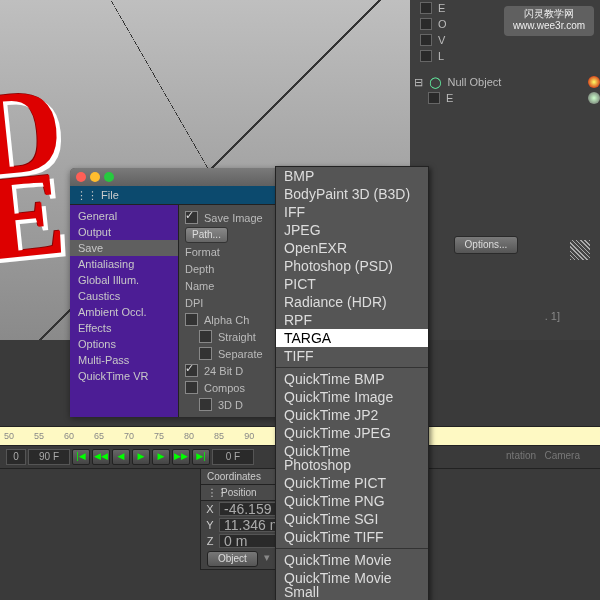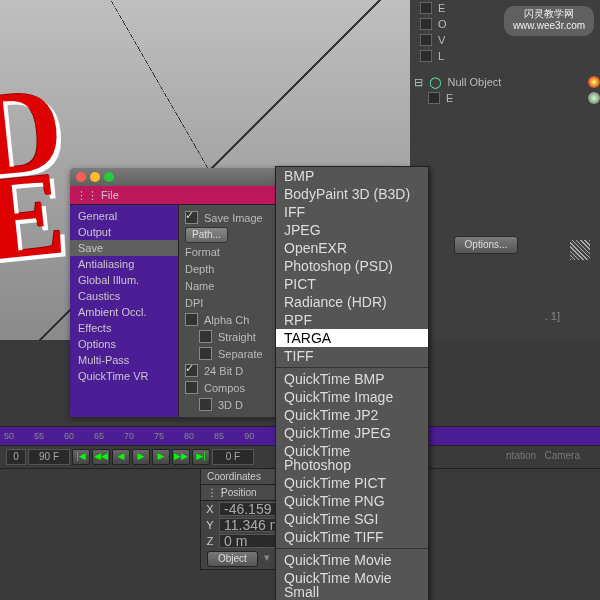--- a/index.html
+++ b/index.html
@@ -8,43 +8,43 @@
 .letters{position:absolute;left:-20px;top:90px;font-family:Georgia,serif;font-weight:700;font-size:120px;color:#d00;text-shadow:4px 4px 0 #fff,-1px -1px 0 #800;line-height:.7;transform:rotate(-6deg)}
 .letters span{display:block}
 .rightpanel{position:absolute;right:0;top:0;width:190px;height:340px;background:#3e3e3e}
 .rightpanel .row{display:flex;align-items:center;height:16px;gap:6px;padding-left:10px}
 .rightpanel .tog{width:10px;height:10px;border:1px solid #666;background:#2a2a2a}
 .rightpanel .lbl{color:#bbb}
 .nrow{display:flex;align-items:center;height:16px;gap:6px;padding-left:4px;color:#bbb}
 .dot{width:12px;height:12px;border-radius:50%}
 .dotr{background:radial-gradient(#ff6,#c80000)}
 .dotg{background:radial-gradient(#cfc,#666)}
-.watermark{position:absolute;right:6px;top:6px;width:90px;height:28px;background:rgba(255,255,255,.18);border-radius:10px;color:#eee;font-size:10px;text-align:center;line-height:12px;padding-top:2px}
+.watermark{position:absolute;right:6px;top:6px;width:90px;height:28px;background:rgba(255,255,255,.18);border-radius:4px;color:#eee;font-size:10px;text-align:center;line-height:12px;padding-top:2px}
 .grip{position:absolute;right:10px;bottom:80px;width:20px;height:20px;background:repeating-linear-gradient(45deg,#aaa,#aaa 1px,#444 1px,#444 3px)}
 .optbtn{position:absolute;left:454px;top:236px;width:62px;height:16px;background:linear-gradient(#7a7a7a,#555);border:1px solid #2a2a2a;border-radius:3px;text-align:center;color:#ddd;font-size:10px;line-height:15px}
 .dialog{position:absolute;left:70px;top:168px;width:320px;background:#4d4d4d;border-top-left-radius:5px;border-top-right-radius:5px;box-shadow:0 2px 6px rgba(0,0,0,.4);z-index:5}
 .titlebar{height:18px;background:linear-gradient(#7a7a7a,#606060);border-top-left-radius:5px;border-top-right-radius:5px;display:flex;align-items:center;gap:4px;padding-left:6px}
 .tdot{width:10px;height:10px;border-radius:50%}
-.tabs{height:18px;background:#be185d;border-bottom:1px solid #222;padding-left:6px;line-height:18px;color:#ccc}
+.tabs{height:18px;background:#0c4a6e;border-bottom:1px solid #222;padding-left:6px;line-height:18px;color:#ccc}
 .body{display:flex}
 .side{width:108px;border-right:1px solid #222;padding:3px 0;background:#4c1d95}
 .side .it{padding:2px 8px;color:#c8c8c8;cursor:default}
 .side .sel{background:#5f5f5f}
 .form{flex:1;padding:4px 6px}
 .frow{display:flex;align-items:center;height:17px;gap:6px}
 .chk{width:11px;height:11px;border:1px solid #888;background:#333;position:relative}
 .chk.on::after{content:"✓";position:absolute;left:-1px;top:-3px;color:#ddd;font-size:11px}
 .pathbtn{background:linear-gradient(#888,#666);border:1px solid #333;color:#ddd;padding:0 6px;font-size:10px;border-radius:3px;height:14px;line-height:13px}
 .flbl{color:#bbb}
 .menu{position:absolute;left:275px;top:166px;width:152px;background:#555;border:1px solid #222;z-index:10;box-shadow:2px 2px 5px rgba(0,0,0,.5)}
 .menu .mi{padding:2px 8px;color:#ddd;font-size:14px;line-height:14px}
 .menu .mi.hi{background:#ffffff;color:#000}
 .menu .sep{height:1px;background:#333;margin:2px 0}
 .bottom{position:absolute;left:0;top:426px;width:600px;height:174px;background:#3a3a3a;border-top:1px solid #222}
-.ruler{height:18px;background:#4c1d95;color:#888;font-size:9px;padding-left:4px;display:flex;gap:20px;align-items:center;border-bottom:1px solid #222}
+.ruler{height:18px;background:#fef9c3;color:#888;font-size:9px;padding-left:4px;display:flex;gap:20px;align-items:center;border-bottom:1px solid #222}
 .play{height:22px;display:flex;align-items:center;gap:2px;padding-left:6px;border-bottom:1px solid #222}
 .pbtn{width:16px;height:14px;background:linear-gradient(#666,#444);border:1px solid #222;border-radius:2px;color:#0f0;font-size:9px;text-align:center;line-height:13px}
 .fld{width:40px;height:14px;background:#2a2a2a;border:1px solid #555;color:#aaa;text-align:center;font-size:10px;line-height:14px}
 .coords{position:absolute;left:200px;top:468px;width:190px;background:#424242;border:1px solid #222}
 .chdr{background:#4a4a4a;border-bottom:1px solid #222;padding:2px 6px;color:#ccc;font-size:10px}
 .crow{display:flex;height:16px;align-items:center}
 .clab{width:18px;text-align:center;color:#ccc}
 .cval{flex:1;background:#2a2a2a;border:1px solid #555;color:#aaa;font-size:14px;padding:0 4px;height:12px;line-height:12px}
 .carr{width:10px;text-align:center;color:#888}
 .objrow{display:flex;padding:2px 6px;gap:6px}

